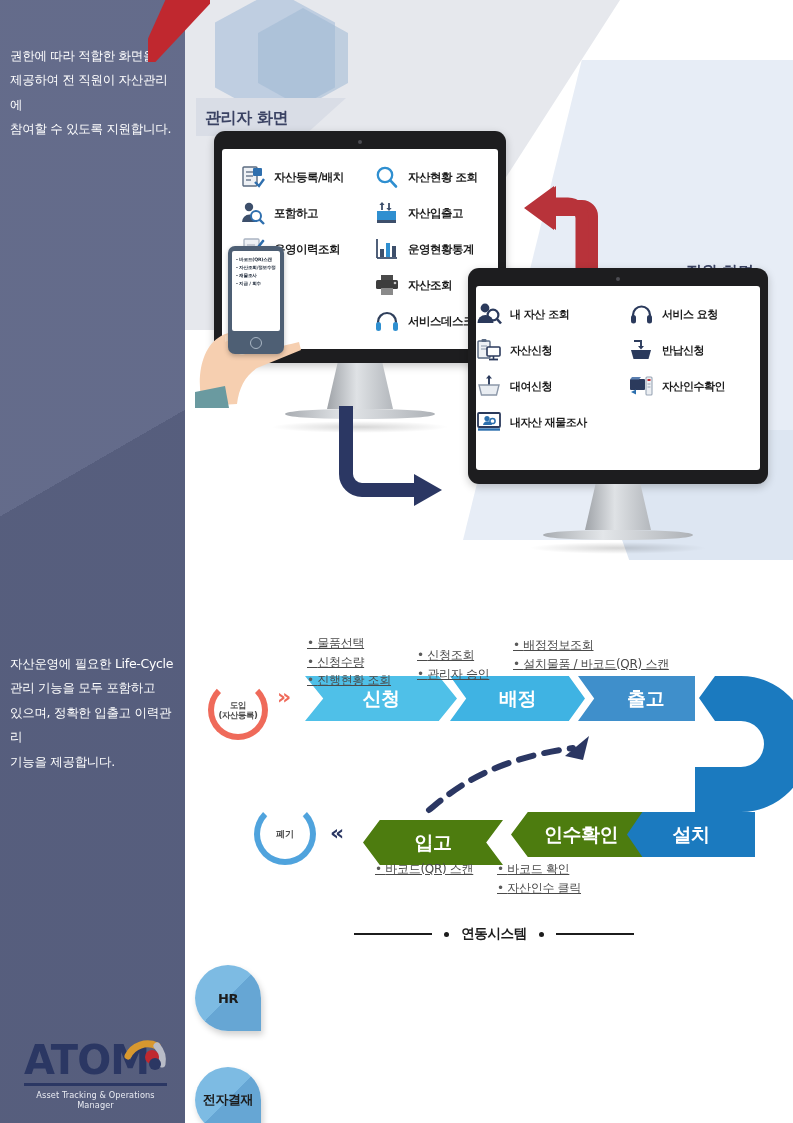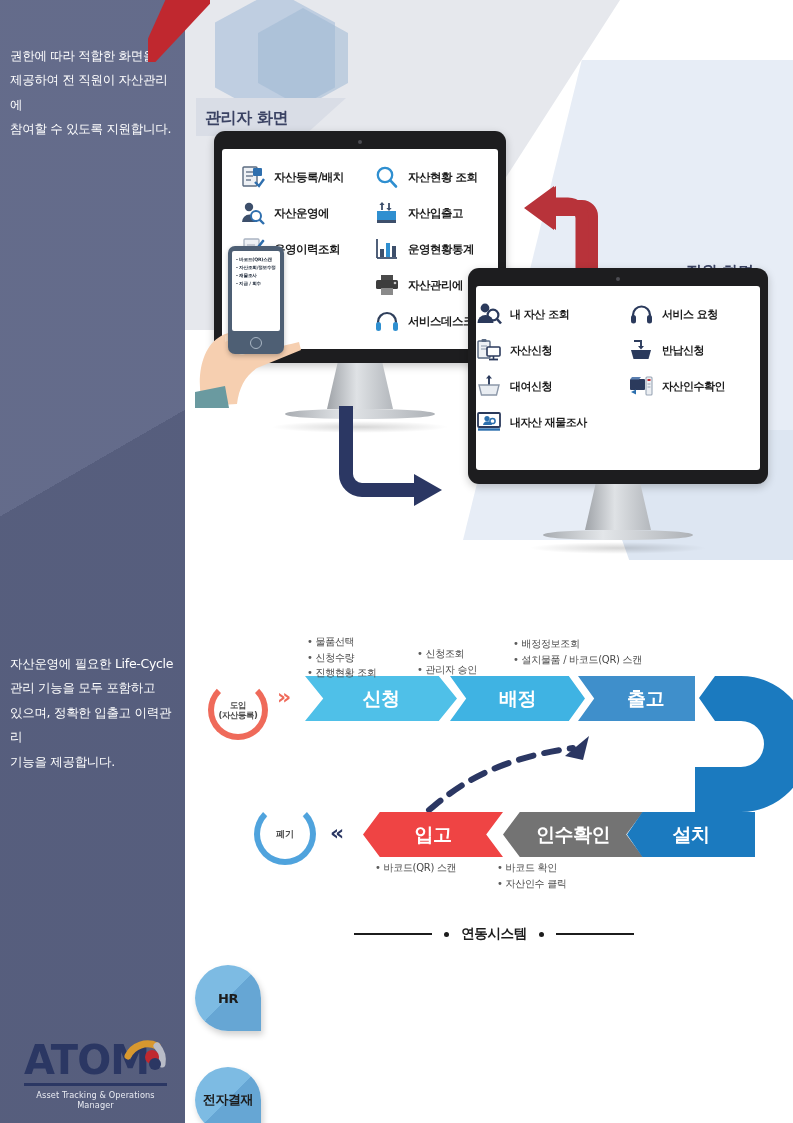--- a/index.html
+++ b/index.html
@@ -193,28 +193,28 @@
     position:absolute; height:45px; display:flex;
     align-items:center; justify-content:center;
     color:#ffffff; font-size:19px; font-weight:700; letter-spacing:-.5px;
   }
   .st-r { clip-path:polygon(0 0, 88% 0, 100% 50%, 88% 100%, 0 100%, 12% 50%); }
   .st-l { clip-path:polygon(12% 0, 100% 0, 88% 50%, 100% 100%, 12% 100%, 0 50%); }
 
   #stage-sincheong { left:110px; top:56px; width:152px; background:#4fc0e8; }
   #stage-baejeong  { left:255px; top:56px; width:135px; background:#3fb3e3; }
   #stage-chulgo    { left:383px; top:56px; width:135px; background:#3f8fcb; }
-  #stage-ipgo      { left:168px; top:192px; width:140px; background:#ef4444; }
-  #stage-insu      { left:308px; top:192px; width:140px; background:#737373; }
+  #stage-ipgo      { left:168px; top:200px; width:140px; background:#4d7c0f; }
+  #stage-insu      { left:316px; top:192px; width:140px; background:#4d7c0f; }
   #stage-seolchi   { left:432px; top:192px; width:128px; background:#1b7abf;
                      clip-path:polygon(12% 0,100% 0,100% 100%,12% 100%,0 50%); }
 
   .uturn { position:absolute; left:500px; top:56px; width:98px; height:181px; }
 
-  .bullets { position:absolute; font-size:10px; color:#4a4a4a; line-height:1.55; }
+  .bullets { position:absolute; font-size:12px; color:#4a4a4a; line-height:1.55;text-decoration:underline; }
   .bullets li { list-style:none; white-space:nowrap; letter-spacing:-.3px; }
   .bullets li::before { content:"• "; color:#5a5a5a; }
   #bl-sincheong { left:112px; top:14px; }
   #bl-baejeong  { left:222px; top:26px; }
   #bl-chulgo    { left:318px; top:16px; }
   #bl-ipgo      { left:180px; top:240px; }
   #bl-insu      { left:302px; top:240px; }
 
   .dashed-curve { position:absolute; left:228px; top:112px; }
 
@@ -308,21 +308,21 @@
 
             <div class="menu-item">
               <span class="ico">
                 <svg width="26" height="24" viewBox="0 0 26 24">
                   <circle cx="9" cy="6" r="4.2" fill="#3d4f6b"></circle>
                   <path d="M2 21 a7.5 7.5 0 0 1 15 0 z" fill="#3d4f6b"></path>
                   <circle cx="16" cy="15" r="5" fill="#ffffff" stroke="#2f6fae" stroke-width="2"></circle>
                   <line x1="19.6" y1="18.6" x2="24" y2="23" stroke="#2f6fae" stroke-width="2.4"></line>
                 </svg>
               </span>
-              <span class="lbl">자산운영에</span>
+              <span class="lbl">포함하고</span>
             </div>
 
             <div class="menu-item">
               <span class="ico">
                 <svg width="26" height="24" viewBox="0 0 26 24">
                   <rect x="4" y="2" width="15" height="20" rx="1" fill="#eef1f5" stroke="#aab4c2" stroke-width="1.3"></rect>
                   <line x1="7" y1="8" x2="15" y2="8" stroke="#b6bfcb" stroke-width="1.3"></line>
                   <line x1="7" y1="12" x2="15" y2="12" stroke="#b6bfcb" stroke-width="1.3"></line>
                   <line x1="7" y1="16" x2="12" y2="16" stroke="#b6bfcb" stroke-width="1.3"></line>
                   <path d="M8 13 l4 5 l11 -14" stroke="#2f6fae" stroke-width="2.6" fill="none" stroke-linecap="round"></path>
@@ -373,21 +373,21 @@
 
             <div class="menu-item">
               <span class="ico">
                 <svg width="26" height="24" viewBox="0 0 26 24">
                   <rect x="7" y="2" width="12" height="5" fill="#4a4a4a"></rect>
                   <rect x="2" y="7" width="22" height="9" rx="1.5" fill="#3d3d3d"></rect>
                   <rect x="7" y="15" width="12" height="7" fill="#8a8a8a"></rect>
                   <circle cx="21" cy="10" r="1.3" fill="#c9c9c9"></circle>
                 </svg>
               </span>
-              <span class="lbl">자산관리에</span>
+              <span class="lbl">자산조회</span>
             </div>
 
             <div class="menu-item">
               <span class="ico">
                 <svg width="26" height="24" viewBox="0 0 26 24">
                   <path d="M4 16 v-3 a9 9 0 0 1 18 0 v3" fill="none" stroke="#2f3f5b" stroke-width="2.2"></path>
                   <rect x="2" y="13" width="5" height="9" rx="2.5" fill="#2f8fd0"></rect>
                   <rect x="19" y="13" width="5" height="9" rx="2.5" fill="#2f8fd0"></rect>
                 </svg>
               </span>

